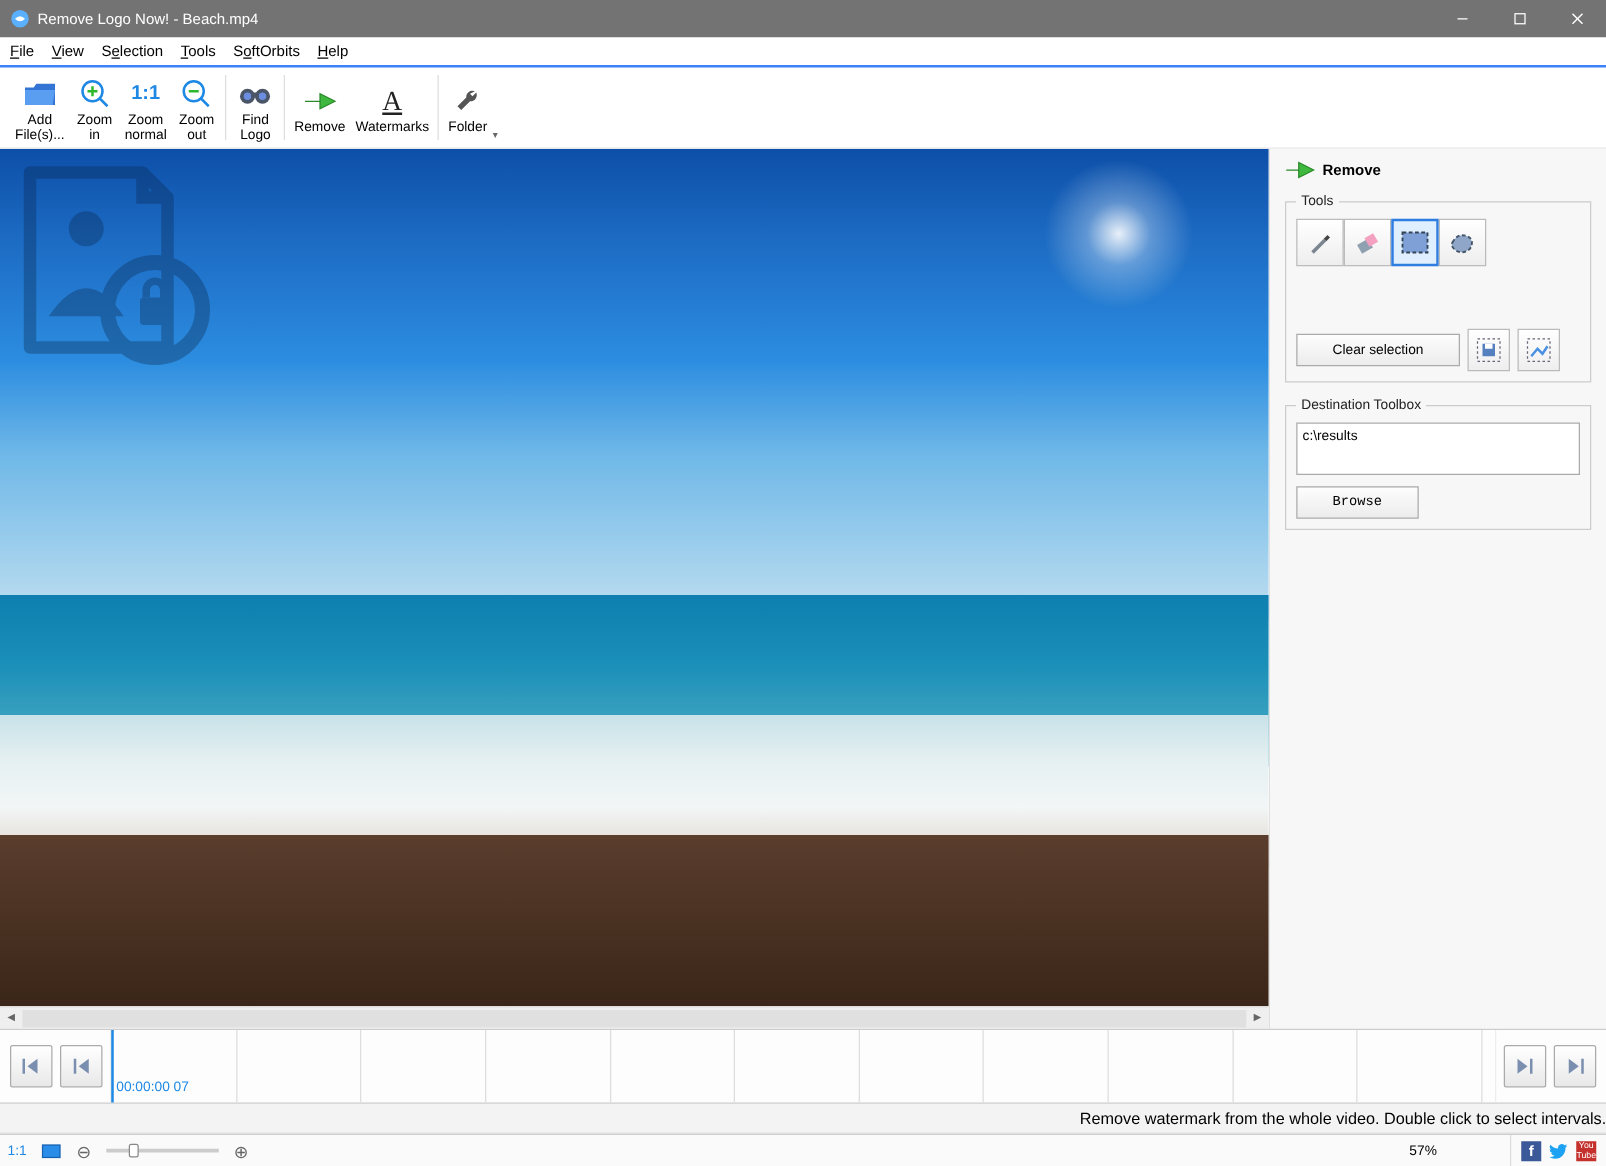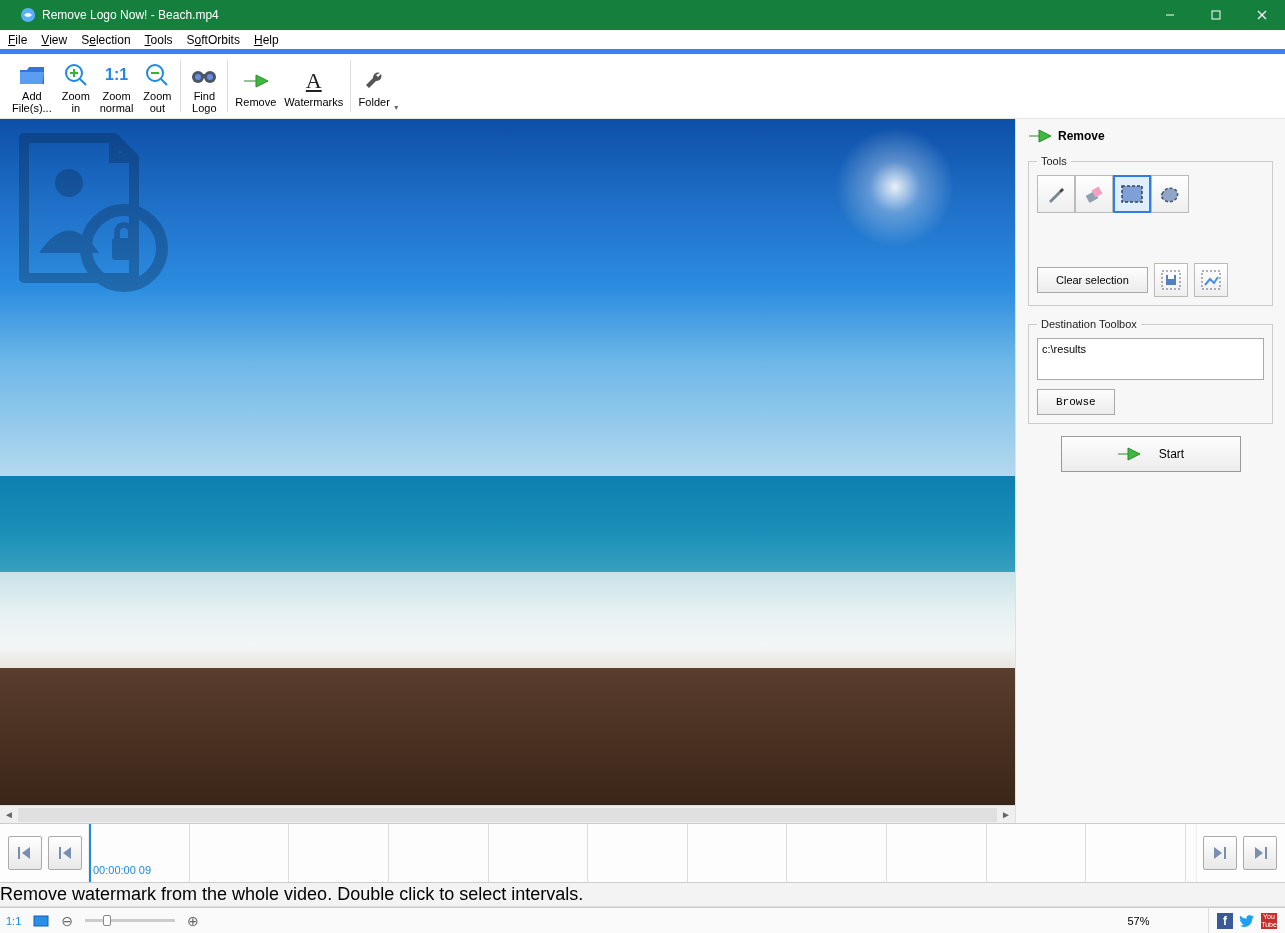--- a/index.html
+++ b/index.html
@@ -1,22 +1,22 @@
 <!DOCTYPE html>
 <html><head>
 <meta charset="utf-8">
 <style>
 * { box-sizing: border-box; margin: 0; padding: 0; }
 body { font-family: "Segoe UI", Tahoma, sans-serif; font-size: 12px; background: #fff; color: #000; width: 1285px; height: 933px; overflow: hidden; display: flex; flex-direction: column; }
-.titlebar { background: #15803d; color: #fff; height: 30px; display: flex; align-items: center; padding-left: 20px; }
+.titlebar { background: #737373; color: #fff; height: 30px; display: flex; align-items: center; padding-left: 8px; }
 .titlebar .app-icon { width: 16px; height: 16px; margin-right: 6px; }
 .titlebar .text { flex: 1; font-size: 12px; }
 .titlebar .win-controls { display: flex; height: 100%; }
 .titlebar .win-controls div { width: 46px; display: flex; align-items: center; justify-content: center; cursor: pointer; }
-.menubar { background: #fff; border-bottom: 5px solid #3b82f6; height: 24px; display: flex; align-items: center; padding-left: 8px; gap: 14px; }
+.menubar { background: #fff; border-bottom: 2px solid #3b82f6; height: 24px; display: flex; align-items: center; padding-left: 8px; gap: 14px; }
 .menubar span { cursor: pointer; }
 .menubar span u { text-decoration: underline; }
 .toolbar { height: 65px; display: flex; border-bottom: 1px solid #e5e5e5; padding-left: 8px; }
 .toolbar .btn { display: flex; flex-direction: column; align-items: center; justify-content: center; min-width: 40px; padding: 4px 4px 2px 4px; cursor: pointer; }
 .toolbar .btn .ico { height: 30px; display: flex; align-items: center; justify-content: center; }
 .toolbar .btn .lbl { font-size: 11px; text-align: center; line-height: 12px; }
 .toolbar .sep { width: 1px; background: #ddd; margin: 6px 3px; }
 .toolbar .dropdown-arrow { width: 10px; display:flex; align-items:flex-end; padding-bottom:6px; color:#666; font-size:8px;}
 .main { display: flex; flex: 1; min-height: 0; }
 .preview-area { flex: 1; display: flex; flex-direction: column; min-width:0; }
@@ -25,34 +25,34 @@
 .sidebar-title { background: #efefef; border-bottom: 1px solid #ddd; padding: 2px 6px; font-size: 12px; display:flex; align-items:center; }
 .sidebar-title .close { margin-left:auto; cursor:pointer; font-size:14px; color:#666; }
 .sidebar-body { padding: 8px 12px; }
 .section-header { display: flex; align-items: center; font-weight: bold; margin-bottom: 10px; }
 .section-header svg { margin-right: 6px;}
 fieldset { border: 1px solid #ccc; padding: 8px; margin-bottom: 12px; }
 fieldset legend { font-size: 11px; padding: 0 4px; color: #222; }
 .tool-row { display: flex; gap: 0; }
 .tool-btn { width: 38px; height: 38px; border: 1px solid #bbb; background: linear-gradient(#fff,#eee); display:flex; align-items:center; justify-content:center; cursor:pointer; }
 .tool-btn.selected { border: 2px solid #2f7de1; background:#dfefff; }
-.btn-wide { display:inline-block; padding: 6px 18px; border:1px solid #aaa; background:linear-gradient(#fdfdfd,#ececec); cursor:pointer; font-size:11px; }
+.btn-wide { display:inline-block; padding: 6px 28px; border:1px solid #aaa; background:linear-gradient(#fdfdfd,#ececec); cursor:pointer; font-size:11px; }
 .dest-input { width:100%; height:42px; border:1px solid #aaa; padding:4px; font-size:11px; background:#fff; resize:none; font-family:inherit; }
 .browse-row { text-align:left; margin-top:6px;font-family:Liberation Mono, monospace; }
 .start-btn { display:flex; align-items:center; justify-content:center; gap:18px; width: 180px; height: 36px; border:1px solid #999; background:linear-gradient(#fdfdfd,#ececec); margin: 8px auto; cursor:pointer; font-size:12px; }
 .scrollbar-row { height: 18px; display:flex; align-items:center; background:#efefef; border-top:1px solid #ddd; }
 .scrollbar-row .arr { width:18px; text-align:center; color:#666; cursor:pointer; font-size:10px;}
 .scrollbar-row .track { flex:1; height:14px; background:#e0e0e0; position:relative; }
 .timeline { height: 60px; border-top:1px solid #ccc; border-bottom:1px solid #ccc; display:flex; align-items:center; padding: 0 8px; gap:6px; position: relative; background:#fdfdfd;}
 .nav-btn { width:34px; height:34px; border:1px solid #aaa; background:linear-gradient(#fff,#e8e8e8); display:flex; align-items:center; justify-content:center; cursor:pointer; border-radius:2px;}
 .timeline-track { flex:1; height:100%; position:relative; border-left:1px solid #eee; border-right:1px solid #eee; }
 .timecode { position:absolute; left:4px; bottom:6px; color:#1e88e5; font-size:11px; }
 .ticks { position:absolute; top:0; bottom:0; left:0; right:0; }
 .tick { position:absolute; top:0; bottom:0; width:1px; background:#ddd; }
-.hint-bar { height: 24px; display:flex; align-items:center; justify-content:flex-start; font-size:18px; background:#f3f3f3; border-bottom:1px solid #ddd;}
+.hint-bar { height: 24px; display:flex; align-items:center; justify-content:flex-end; font-size:13px; background:#f3f3f3; border-bottom:1px solid #ddd;}
 .statusbar { height: 26px; display:flex; align-items:center; border-top:1px solid #ccc; background:#fafafa; font-size:11px; }
 .status-seg { padding: 0 6px; display:flex; align-items:center; gap:4px; height:100%; border-right:1px solid #ddd; }
 .status-seg.noborder { border-right:none; }
 .slider { width:90px; height:3px; background:#ccc; position:relative; margin:0 6px; }
 .slider .thumb { position:absolute; top:-4px; left:18px; width:8px; height:11px; background:#fff; border:1px solid #888; border-radius:2px; }
 .status-right { margin-left:auto; display:flex; align-items:center; height:100%; }
 .social { display:flex; gap:6px; padding:0 8px; }
 .social div { width:16px; height:16px; }
 .beach-sky { position:absolute; top:0; left:0; right:0; height:55%; background: linear-gradient(to bottom, #0d4fa8 0%, #1d6cc4 20%, #2c8de0 45%, #6fb8e8 65%, #c0dff0 100%); }
 .beach-sea { position:absolute; top:52%; left:0; right:0; height:20%; background: linear-gradient(to bottom, #0e7fb0 0%, #1a8fb8 40%, #55b0c5 100%); }
@@ -251,26 +251,20 @@
                 <path d="M5 16 L10 10 L14 14 L18 8" fill="none" stroke="#4a90e2" stroke-width="2"></path>
               </svg>
             </div>
         </div>
       </fieldset>
       <fieldset>
         <legend>Destination Toolbox</legend>
         <textarea class="dest-input" style="">c:\results</textarea>
         <div class="browse-row"><span class="btn-wide">Browse</span></div>
       </fieldset>
-      <div class="start-btn">
-        <svg width="24" height="18">
-            <path d="M1 9 L11 9 L11 3 L23 9 L11 15 L11 9" fill="#3fb83f" stroke="#2a8a2a"></path>
-          </svg>
-        <span>Start</span>
-      </div>
     </div>
   </div>
 </div>
 
 <div class="timeline">
   <div class="nav-btn">
       <svg width="18" height="18">
         <rect x="2" y="3" width="2" height="12" fill="#7a8fb0"></rect>
         <path d="M14 3 L6 9 L14 15 Z" fill="#7a8fb0"></path>
       </svg>
@@ -290,21 +284,21 @@
         <div class="tick" style="left:36%"></div>
         <div class="tick" style="left:45%"></div>
         <div class="tick" style="left:54%"></div>
         <div class="tick" style="left:63%"></div>
         <div class="tick" style="left:72%"></div>
         <div class="tick" style="left:81%"></div>
         <div class="tick" style="left:90%"></div>
         <div class="tick" style="left:99%"></div>
     </div>
     <div style="position:absolute; left:0; top:0; bottom:0; width:2px; background:#1e88e5;"></div>
-    <div class="timecode">00:00:00 09</div>
+    <div class="timecode">00:00:00 07</div>
   </div>
   <div class="nav-btn">
       <svg width="18" height="18">
         <path d="M3 3 L11 9 L3 15 Z" fill="#7a8fb0"></path>
         <rect x="13" y="3" width="2" height="12" fill="#7a8fb0"></rect>
       </svg>
     </div>
   <div class="nav-btn">
       <svg width="18" height="18">
         <path d="M4 3 L12 9 L4 15 Z" fill="#7a8fb0"></path>

